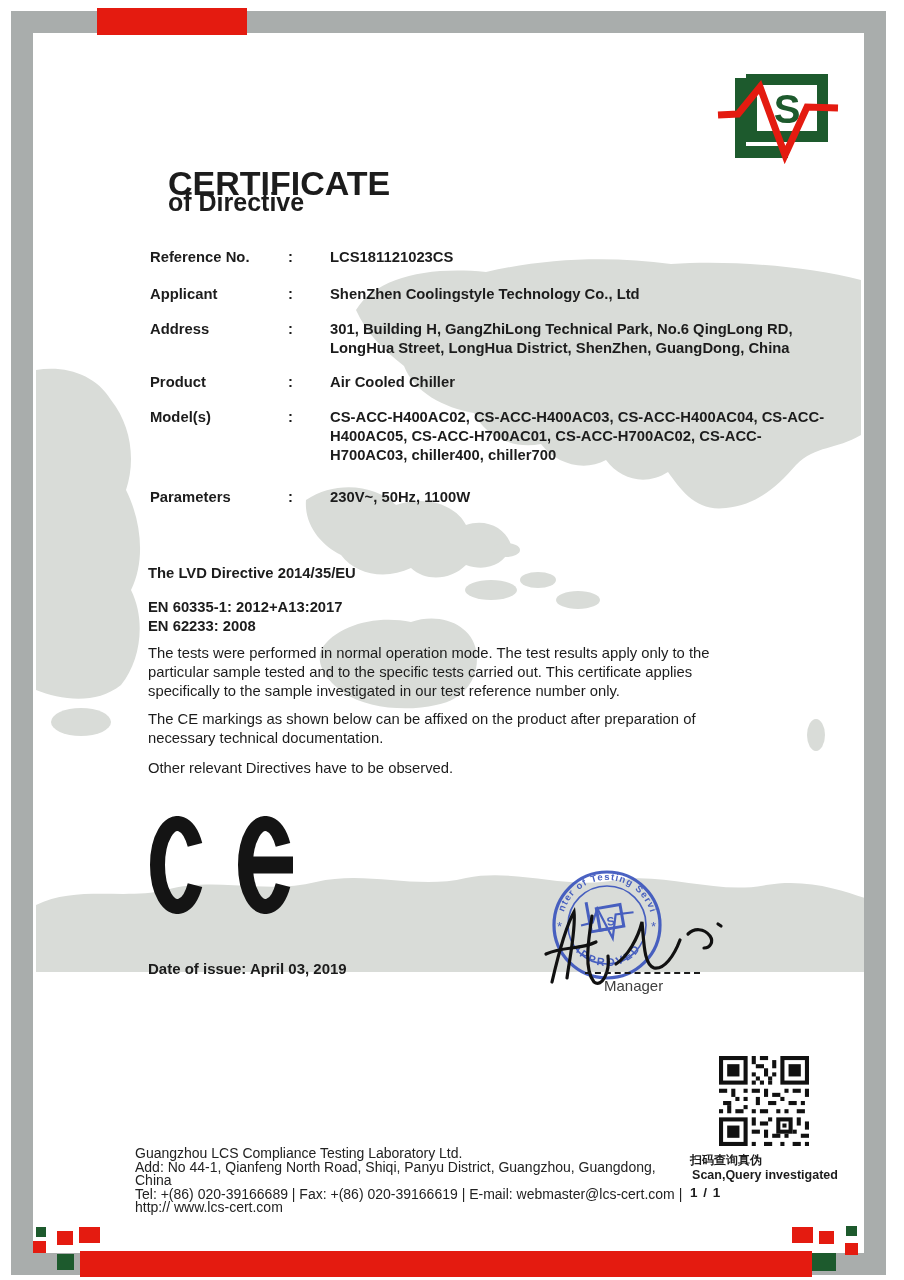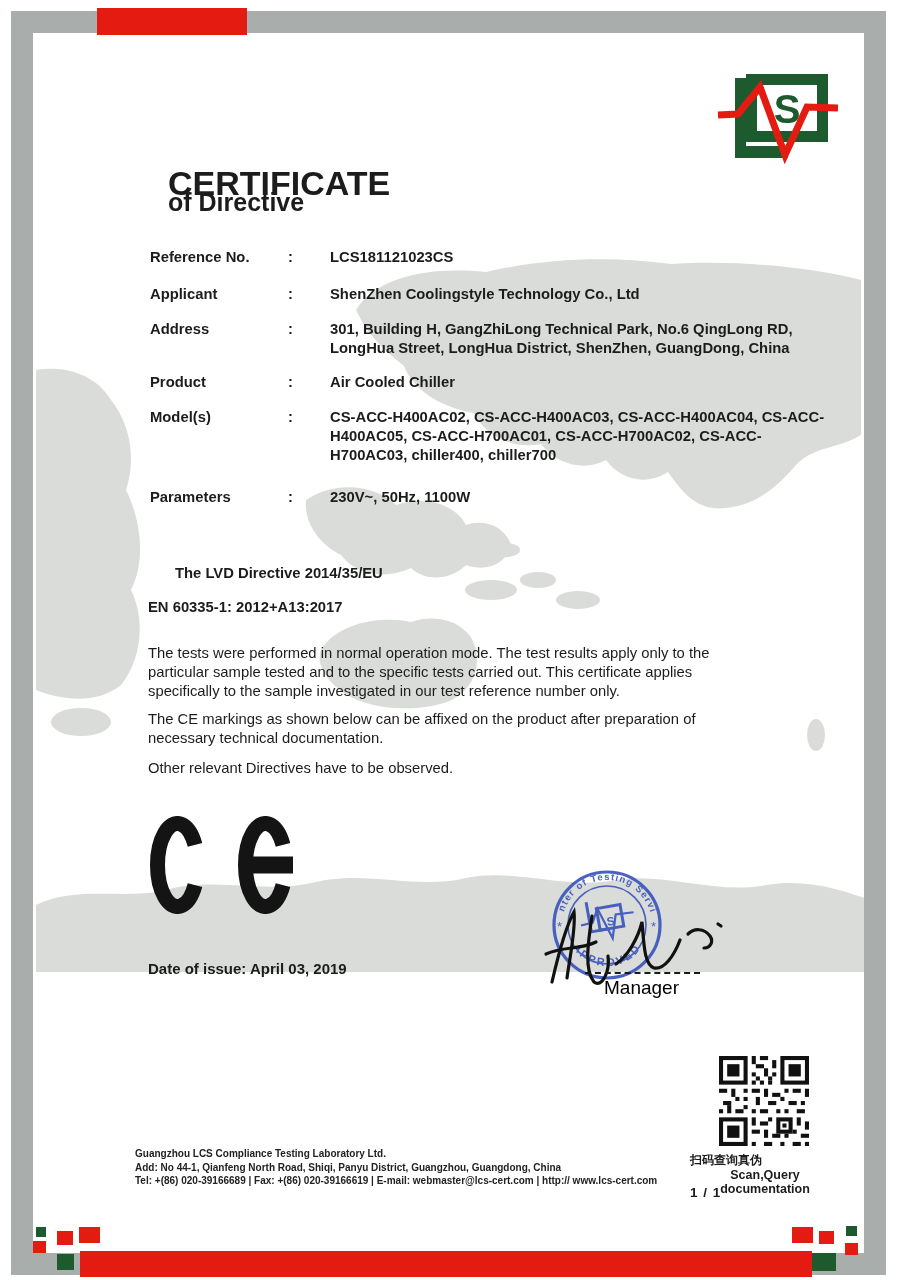--- a/index.html
+++ b/index.html
@@ -15,21 +15,21 @@
   
   .content{position:absolute;z-index:2;}
   .title1{font-size:34px;font-weight:bold;letter-spacing:0px;}
   .title2{font-size:25px;font-weight:bold;}
   .frow{position:absolute;left:150px;width:710px;font-size:14.8px;font-weight:bold;line-height:19px;}
   .frow .lab{position:absolute;left:0;top:0;width:135px;}
   .frow .col{position:absolute;left:138px;top:0;}
   .frow .val{position:absolute;left:156px;top:0;width:497px;margin-left:24px;}
   .para{position:absolute;left:148px;width:590px;font-size:14.8px;line-height:19px;}
   .bold{font-weight:bold;}
-  .foot{font-size:10px;line-height:13.5px;color:#222;font-weight:bold;}
+  .foot{font-size:14px;line-height:13.5px;color:#222;}
   .dashline{position:absolute;border-bottom:2px dashed #1a1a1a;z-index:4;}
 </style>
 </head>
 <body>
 
 <div id="page">
 
   <svg id="map" width="830" height="735" viewBox="0 0 830 735">
     <g fill="#d9dcd8" stroke="none">
       <path d="M320,60 C340,28 390,16 450,22 C510,8 575,6 635,14 C695,10 770,16 825,30 L825,185 C800,200 780,195 760,215 C740,238 720,255 690,258 C660,262 645,240 632,222 C610,236 585,230 570,210 C548,222 520,214 505,194 C475,200 448,184 438,163 C408,158 378,142 368,116 C345,98 330,82 320,60 Z"></path>
@@ -102,22 +102,23 @@
     <span class="lab">Model(s)</span>
     <span class="col">:</span>
     <span class="val">CS-ACC-H400AC02, CS-ACC-H400AC03, CS-ACC-H400AC04, CS-ACC-H400AC05, CS-ACC-H700AC01, CS-ACC-H700AC02, CS-ACC-H700AC03, chiller400, chiller700</span>
   </div>
   <div class="frow" style="top:488px;">
     <span class="lab">Parameters</span>
     <span class="col">:</span>
     <span class="val">230V~, 50Hz, 1100W</span>
   </div>
 
-  <div class="para bold" style="top:564px;margin-left:27px;">The LVD Directive 2014/35/EU</div>
+  <div class="para bold" style="top:564px;">The LVD Directive 2014/35/EU</div>
   <div class="para bold" style="top:598px;">EN 60335-1: 2012+A13:2017</div>
+  <div class="para bold" style="top:617px;">EN 62233: 2008</div>
   <div class="para" style="top:710px;">The CE markings as shown below can be affixed on the product after preparation of necessary technical documentation.</div>
   <div class="para" style="top:644px;">The tests were performed in normal operation mode. The test results apply only to the particular sample tested and to the specific tests carried out. This certificate applies specifically to the sample investigated in our test reference number only.</div>
   <div class="para" style="top:759px;">Other relevant Directives have to be observed.</div>
 
   <svg class="content" style="left:150px;top:816px;" width="143" height="98" viewBox="0 0 143 98">
     <g fill="none" stroke="#141414" stroke-width="15">
       <path d="M45,28.9 A20,41.5 0 1 0 45,69.1"></path>
       <path d="M133,28.9 A20,41.5 0 1 0 133,69.1"></path>
     </g>
     <rect x="103" y="40.5" width="40" height="17" fill="#141414"></rect>
@@ -152,21 +153,21 @@
     <g fill="none" stroke="#111" stroke-width="3.2" stroke-linecap="round">
       <path d="M12,84 C18,58 26,28 34,14 C36,30 30,58 27,80"></path>
       <path d="M6,56 C24,48 40,52 56,44"></path>
       <path d="M52,18 C48,44 44,72 54,84 C62,90 70,74 68,58"></path>
       <path d="M76,66 C88,58 98,40 102,24 C104,46 104,66 114,70 C124,72 134,58 140,42"></path>
       <path d="M148,36 C154,30 164,30 170,38 C174,44 170,50 164,50"></path>
       <path d="M178,26 l3,2"></path>
     </g>
   </svg>
   <div class="dashline" style="left:585px;top:960px;width:115px;height:12px;"></div>
-  <div class="content" style="left:604px;top:977px;font-size:19px;color:#000000;z-index:4;">Manager</div>
+  <div class="content" style="left:604px;top:977px;font-size:15px;color:#404040;z-index:4;">Manager</div>
 
   <svg class="content" style="left:719px;top:1056px;" width="90" height="90" viewBox="0 0 88 88">
     <rect x="0" y="0" width="88" height="88" fill="#fff"></rect>
     <g fill="#111">
       <rect x="0" y="0" width="28" height="28"></rect>
         <rect x="4" y="4" width="20" height="20" fill="#fff"></rect>
         <rect x="8" y="8" width="12" height="12"></rect>
       <rect x="60" y="0" width="28" height="28"></rect>
         <rect x="64" y="4" width="20" height="20" fill="#fff"></rect>
         <rect x="68" y="8" width="12" height="12"></rect>
@@ -232,16 +233,16 @@
         <rect x="84" y="84" width="4" height="4"></rect>
     </g>
   </svg>
 
   <div class="content foot" style="left:135px;top:1147px;width:560px;">
     <div>Guangzhou LCS Compliance Testing Laboratory Ltd.</div>
     <div>Add: No 44-1, Qianfeng North Road, Shiqi, Panyu District, Guangzhou, Guangdong, China</div>
     <div>Tel: +(86) 020-39166689  |  Fax: +(86) 020-39166619   |  E-mail: webmaster@lcs-cert.com  |  http:// www.lcs-cert.com</div>
   </div>
   <div class="content bold" style="left:690px;top:1152px;width:150px;font-size:12px;">扫码查询真伪</div>
-  <div class="content bold" style="left:690px;top:1168px;width:150px;text-align:center;font-size:12.5px;">Scan,Query documentation</div>
+  <div class="content bold" style="left:690px;top:1168px;width:150px;text-align:center;font-size:12.5px;">Scan,Query investigated</div>
   <div class="content bold" style="left:690px;top:1185px;width:150px;font-size:13.5px;letter-spacing:1px;">1 / 1</div>
 
 </div>
 
 </body></html>

